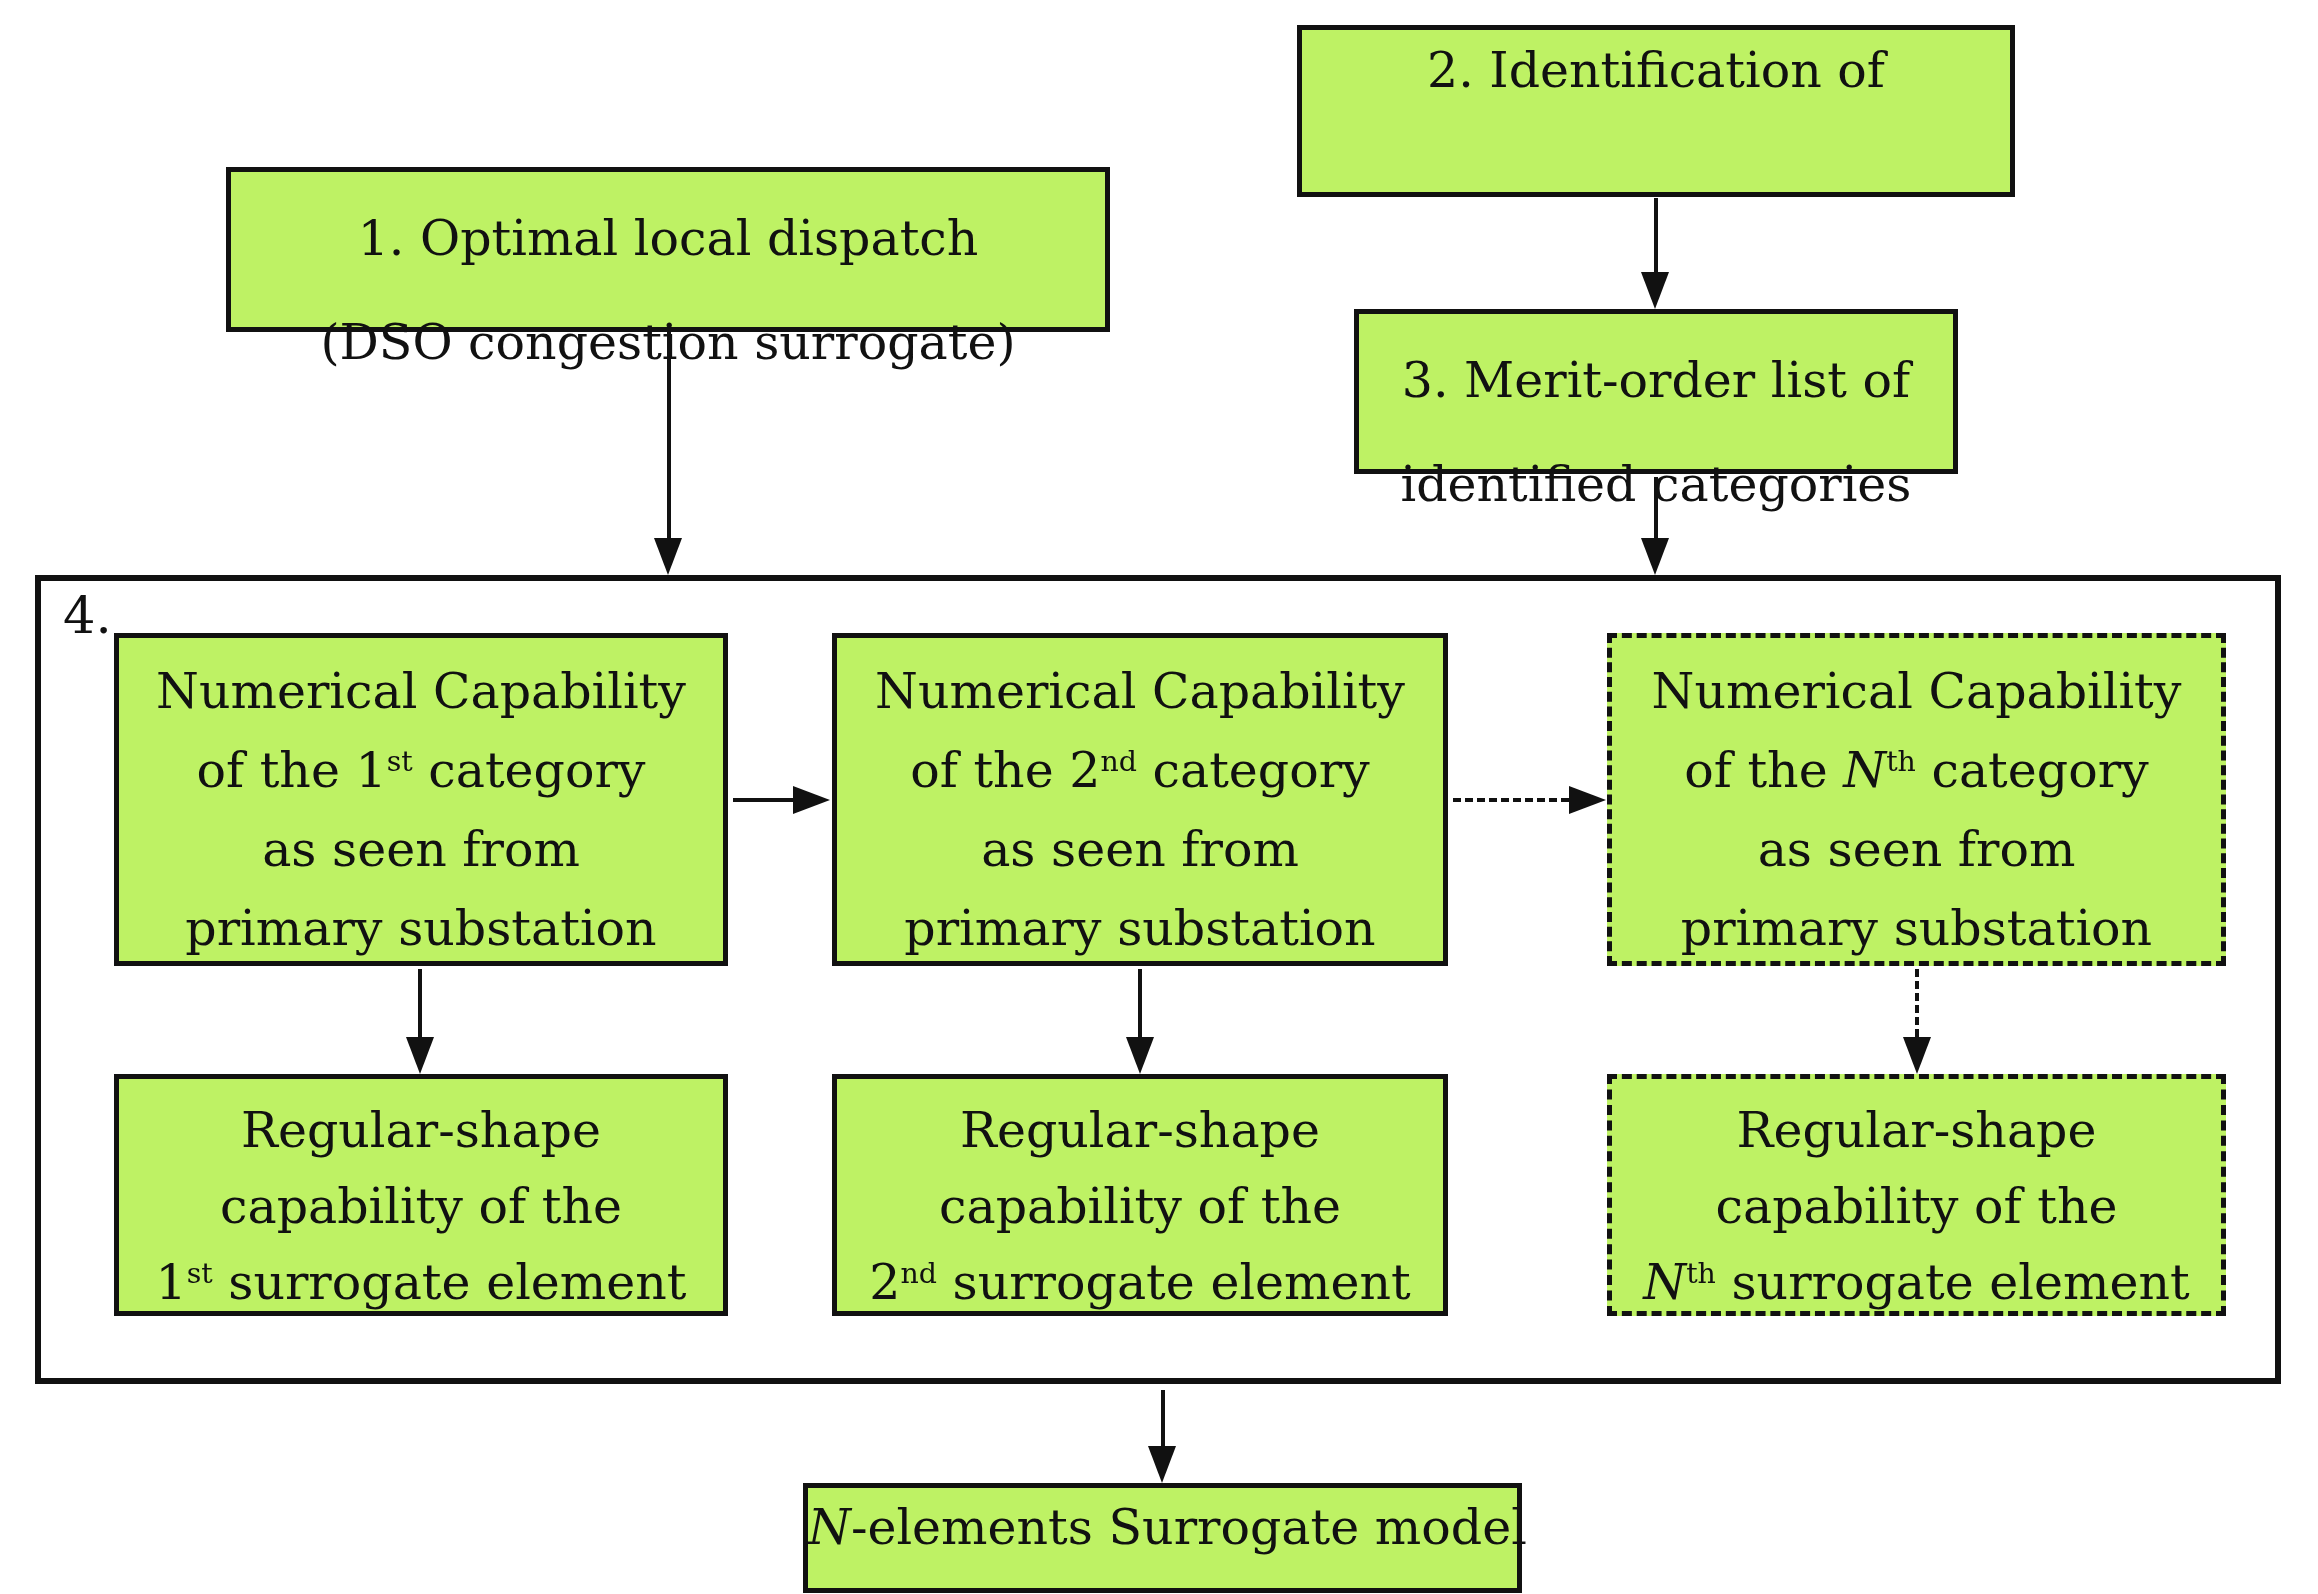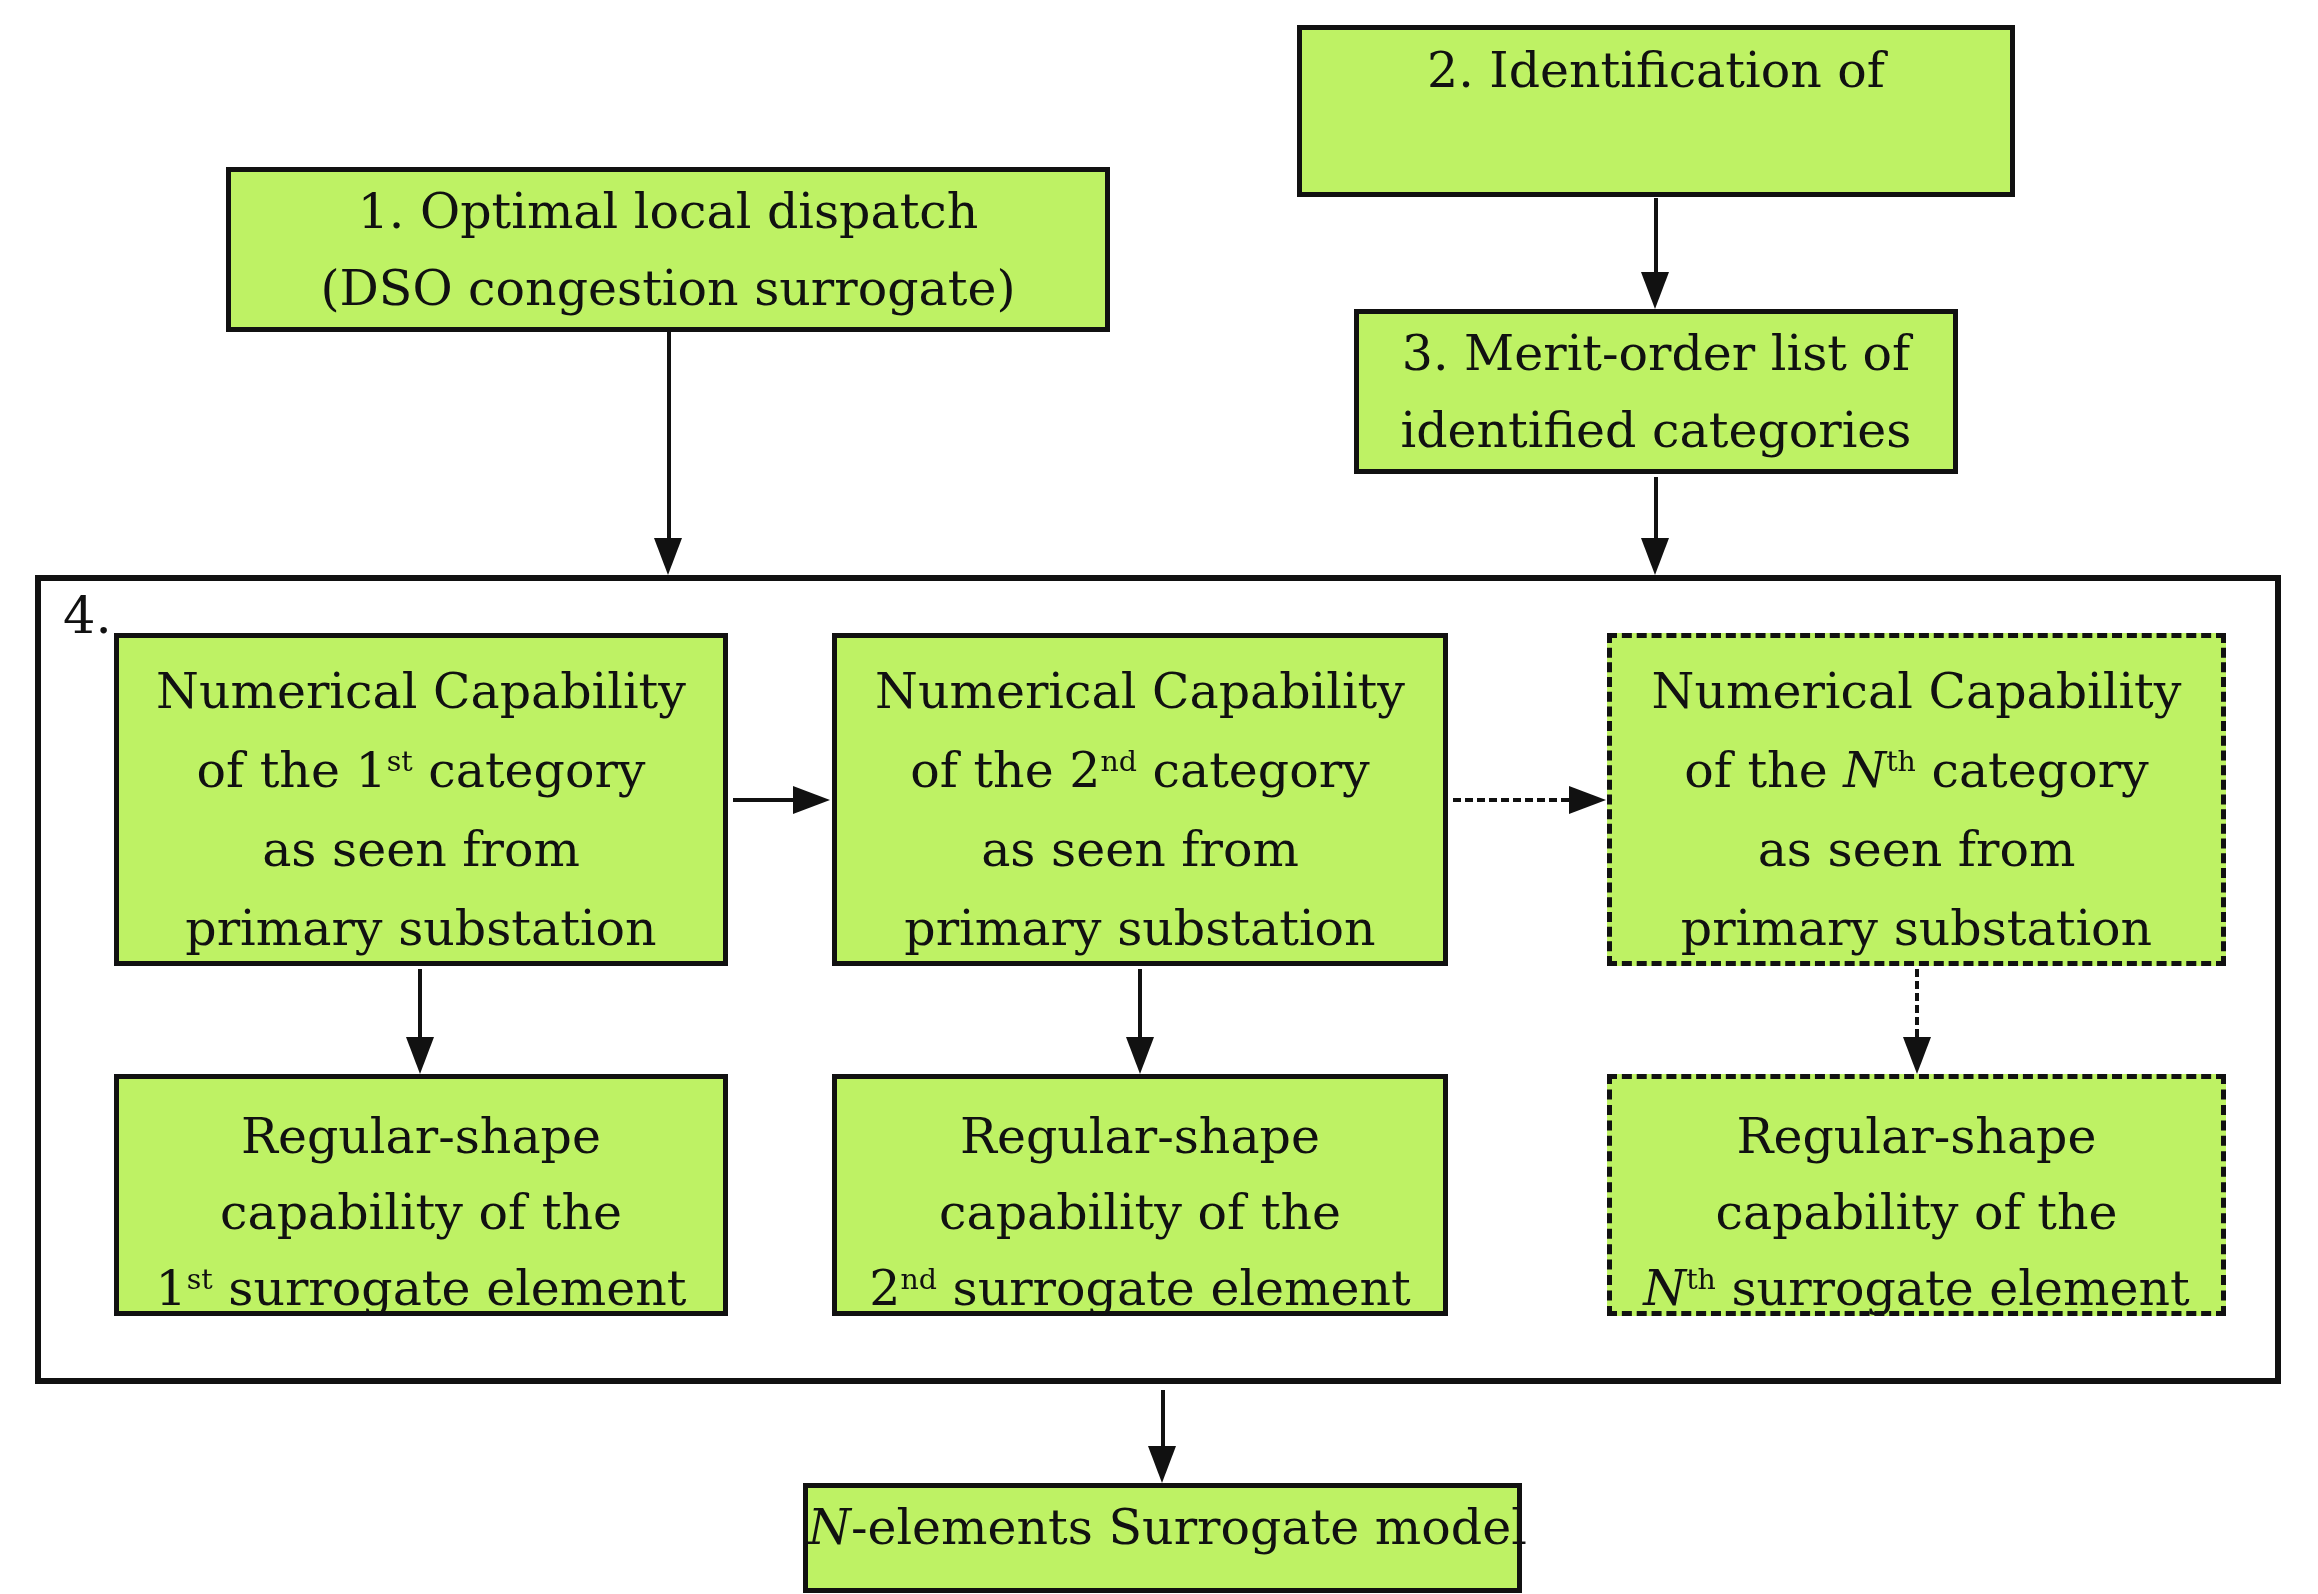--- a/index.html
+++ b/index.html
@@ -42,31 +42,31 @@
     vertical-align: 0.55em;
     letter-spacing: 0;
   }
   .it { font-style: italic; }
   .stage4-label {
     position: absolute;
     font-size: 51px;
     line-height: 51px;
   }
   
-  .b1 .tl, .b3 .tl { line-height: 77px; }
+  .b1 .tl, .b3 .tl { line-height: 77px; margin-top: 27px; }
   .b2 .tl { line-height: 81px; }
   .b1 { padding-top: 0.9px; }
   .b2 { padding-top: 0.9px; }
   .b3 { padding-top: 0.9px; }
   
   .rowcap .tl { line-height: 79px; }
   .rowcap { padding-top: 14px; }
   
   .rowreg .tl { line-height: 76px; }
-  .rowreg { padding-top: 20px; }
+  .rowreg { padding-top: 14px; }
   
   .final .tl { line-height: 79px; }
   
   .vl {
     position: absolute;
     width: 0;
     border-left: 4.4px solid #111111;
   }
   .vl.d { border-left-style: dashed; }
   .hl {

